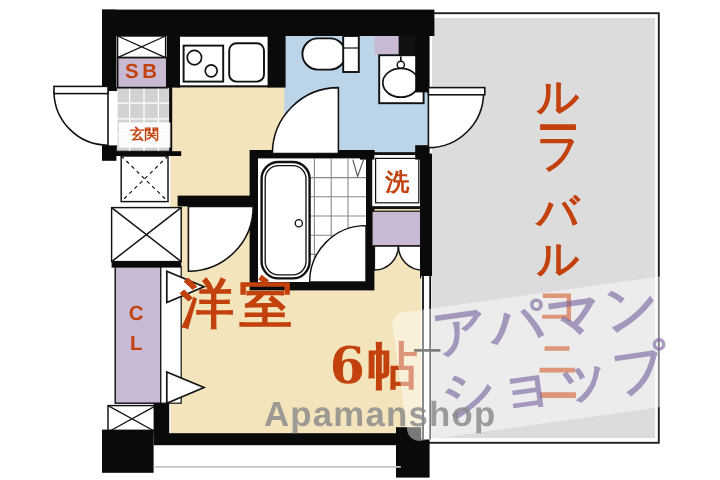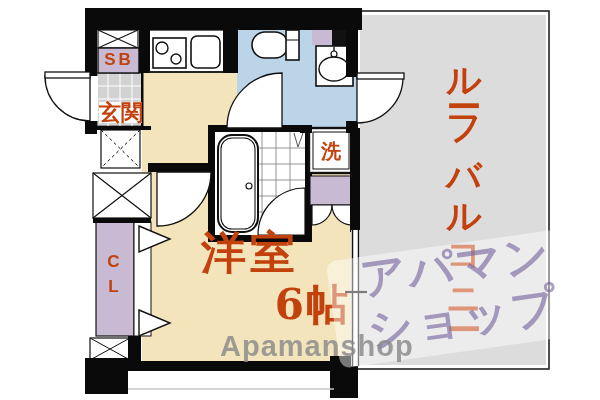--- a/index.html
+++ b/index.html
@@ -1,26 +1,26 @@
 <!DOCTYPE html>
 <html><head>
 <meta charset="utf-8">
 <style>
   html,body{margin:0;padding:0;background:#ffffff;}
   #stage{position:relative;width:600px;height:400px;background:#ffffff;overflow:hidden;
          font-family:"Liberation Sans",sans-serif;}
   #plan-svg{position:absolute;left:0;top:0;}
   .lbl{position:absolute;color:#c2410c;pointer-events:none;white-space:nowrap;}
   .lbl-sb{left:99px;top:50px;width:40px;text-align:center;font-size:17px;font-weight:bold;letter-spacing:3px;}
-  .lbl-genkan{left:99px;top:102px;width:43px;text-align:center;font-size:22px;font-weight:bold;
+  .lbl-genkan{left:99px;top:102px;width:43px;text-align:center;font-size:12px;font-weight:bold;
               background:rgba(255,255,255,.92);line-height:21px;}
   .lbl-cl{left:103px;top:252px;font-size:17px;font-weight:bold;writing-mode:vertical-lr;
           text-orientation:upright;letter-spacing:6px;}
   .lbl-sen{left:310px;top:138px;width:42px;text-align:center;font-size:20px;font-weight:bold;}
-  .lbl-room{left:150px;top:228px;width:200px;text-align:center;font-size:45px;font-weight:bold;
+  .lbl-room{left:150px;top:228px;width:200px;text-align:left;font-size:45px;font-weight:bold;
             font-family:"DejaVu Serif",serif;letter-spacing:4px;line-height:50px;}
   .lbl-room-size{left:150px;top:280px;width:200px;text-align:right;font-size:42px;font-weight:bold;
             font-family:"DejaVu Serif",serif;letter-spacing:2px;line-height:50px;}
   .lbl-balcony{left:440px;top:44px;height:320px;font-size:35px;font-weight:bold;
                writing-mode:vertical-rl;text-orientation:upright;letter-spacing:4px;}
   .wm-band{position:absolute;left:332px;top:244px;width:248px;height:108px;
            background:rgba(255,255,255,.45);border-radius:10px;transform:rotate(-8deg);}
   .wm-jp{position:absolute;left:352px;top:240px;width:215px;text-align:center;
          font-size:45px;font-weight:bold;line-height:52px;letter-spacing:2px;
          color:rgba(118,100,158,.62);transform:rotate(-8deg);}

